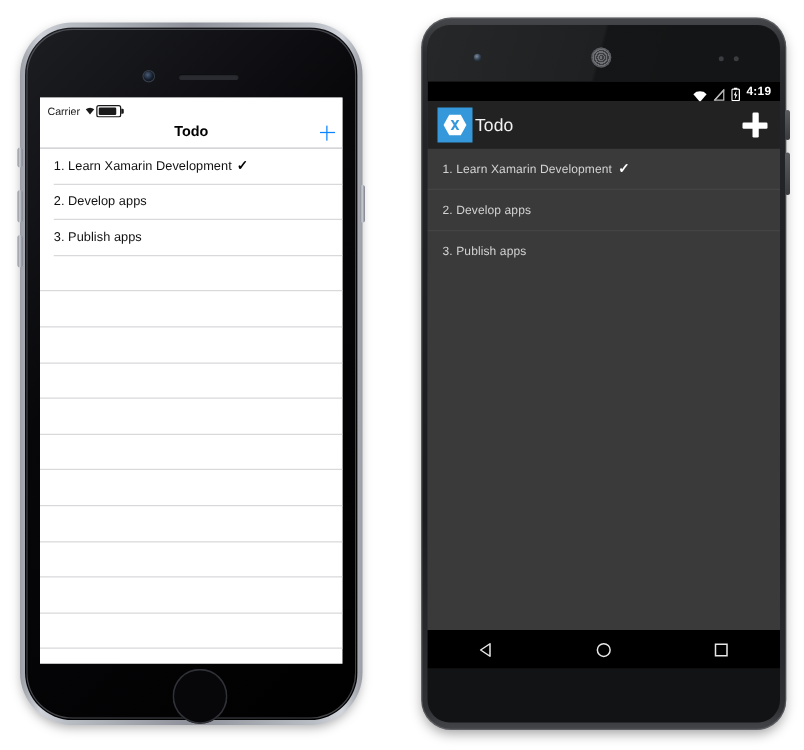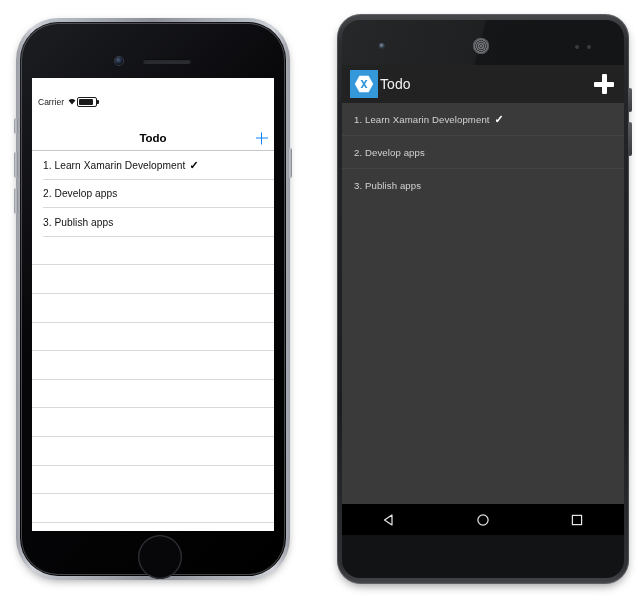--- a/index.html
+++ b/index.html
@@ -25,21 +25,21 @@
     background:radial-gradient(circle at 40% 35%,#4b5a73 0%,#15202f 55%,#05070c 100%);
     box-shadow:0 0 0 1px rgba(90,100,120,.5);}
   .ip-speaker{position:absolute;left:131px;top:47px;width:48px;height:5px;border-radius:3px;
     background:#2a2b30;box-shadow:inset 0 1px 1px rgba(0,0,0,.8);}
   .ip-home{position:absolute;left:126px;top:523px;width:44px;height:44px;border-radius:50%;
     background:#070709;box-shadow:inset 0 0 0 1.3px #2f3137;}
   .ip-btn{position:absolute;border-radius:2px;
     background:linear-gradient(90deg,#8a8d95,#c9ccd2 45%,#7d8089);}
   .ip-screen{position:absolute;left:20px;top:66px;width:242px;height:453px;background:#fff;overflow:hidden;}
 
-  .ios-status{height:16px;display:flex;align-items:center;padding:16px 6px;background:#fff;
+  .ios-status{height:16px;display:flex;align-items:flex-end;padding:0 6px;background:#fff;
     font-size:8.5px;color:#1a1a1a;}
   .ios-status .left{display:flex;align-items:center;gap:3px;flex:0 0 auto;}
   .ios-status .mid{flex:1;text-align:center;font-weight:bold;letter-spacing:.2px;}
   .ios-status .right{flex:0 0 auto;display:flex;align-items:center;}
   .batt{width:18px;height:8px;border:1px solid #1a1a1a;border-radius:2px;position:relative;}
   .batt::after{content:"";position:absolute;right:-3px;top:2px;width:1.5px;height:4px;background:#1a1a1a;border-radius:0 1px 1px 0;}
   .batt i{position:absolute;left:1px;top:1px;bottom:1px;width:14px;background:#1a1a1a;display:block;border-radius:1px;}
 
   .ios-nav{height:24px;background:#fff;position:relative;display:flex;align-items:center;justify-content:center;
     border-bottom:1px solid #c7c7cc;}
@@ -209,20 +209,41 @@
     <div class="an-btn" style="right:1px;top:112px;width:4px;height:34px;"></div>
 
     <div class="an-glass"></div>
     <div class="an-cam"></div>
     <div class="an-spk"></div>
     <div class="an-sens" style="left:242px;"></div>
     <div class="an-sens" style="left:254px;"></div>
 
     <div class="an-screen">
 
+      <div class="an-status">
+        <span class="an-wifi">
+          <svg width="12" height="9" viewBox="0 0 12 9">
+            <path d="M6 8.6 L0.7 2.3 A7 7 0 0 1 11.3 2.3 Z" fill="#ffffff"></path>
+          </svg>
+        </span>
+        <span class="an-nosig">
+          <svg width="9" height="10" viewBox="0 0 9 10">
+            <path d="M8 1 L8 9 L0.6 9 Z" fill="none" stroke="#b9b9b9" stroke-width="1"></path>
+            <line x1="0.8" y1="9.2" x2="8.2" y2="0.8" stroke="#b9b9b9" stroke-width="1"></line>
+          </svg>
+        </span>
+        <span class="an-battery">
+          <svg width="7" height="11" viewBox="0 0 7 11">
+            <rect x="0.5" y="1.2" width="6" height="9.3" rx="0.8" fill="none" stroke="#ffffff" stroke-width="1"></rect>
+            <rect x="2.2" y="0" width="2.6" height="1.4" fill="#ffffff"></rect>
+            <path d="M4.1 2.4 L2 6.1 L3.3 6.1 L2.8 9.6 L5 5.6 L3.6 5.6 Z" fill="#ffffff"></path>
+          </svg>
+        </span>
+        <span class="time">4:19</span>
+      </div>
 
       <div class="an-actionbar">
         <div class="an-logo">
           <svg width="22" height="22" viewBox="0 0 24 24">
             <polygon points="7,3 17,3 22,12 17,21 7,21 2,12" fill="#ffffff"></polygon>
             <path d="M8.2 7.6 L10.4 7.6 L12 10.3 L13.6 7.6 L15.8 7.6 L13.1 12 L15.8 16.4 L13.6 16.4 L12 13.7 L10.4 16.4 L8.2 16.4 L10.9 12 Z" fill="#3498db"></path>
           </svg>
         </div>
         <div class="an-title">Todo</div>
         <div class="an-fab"></div>

